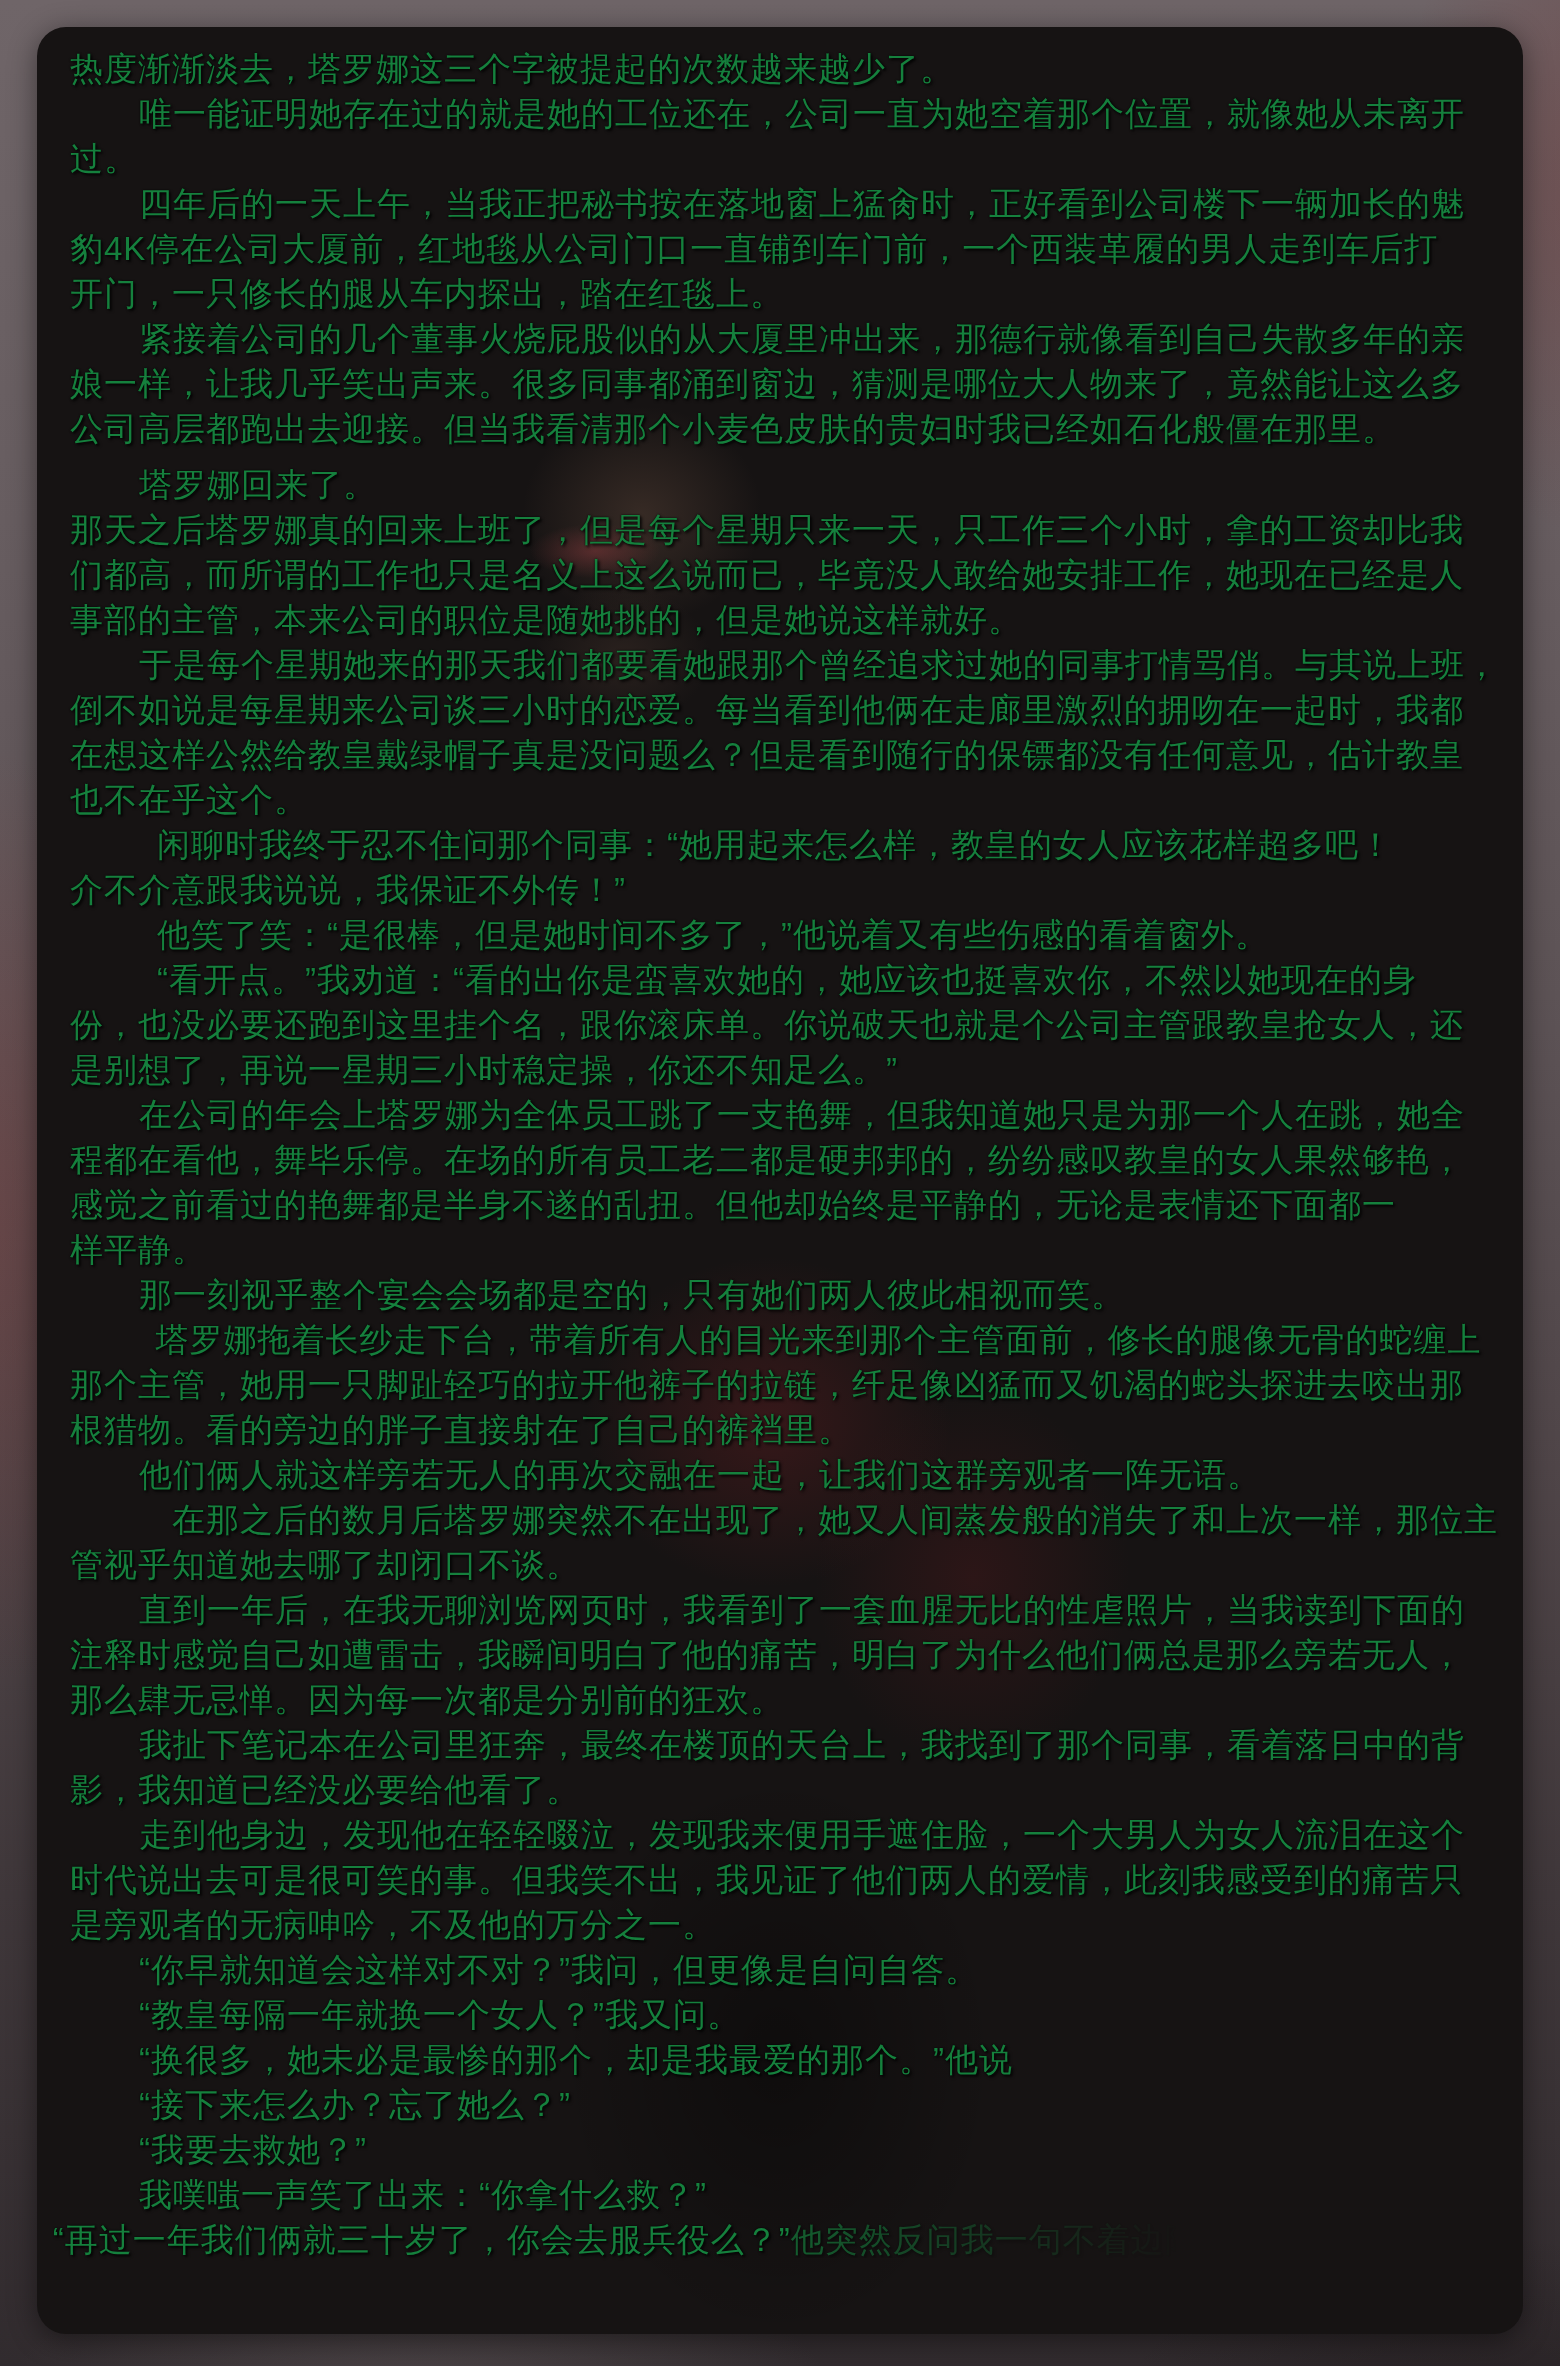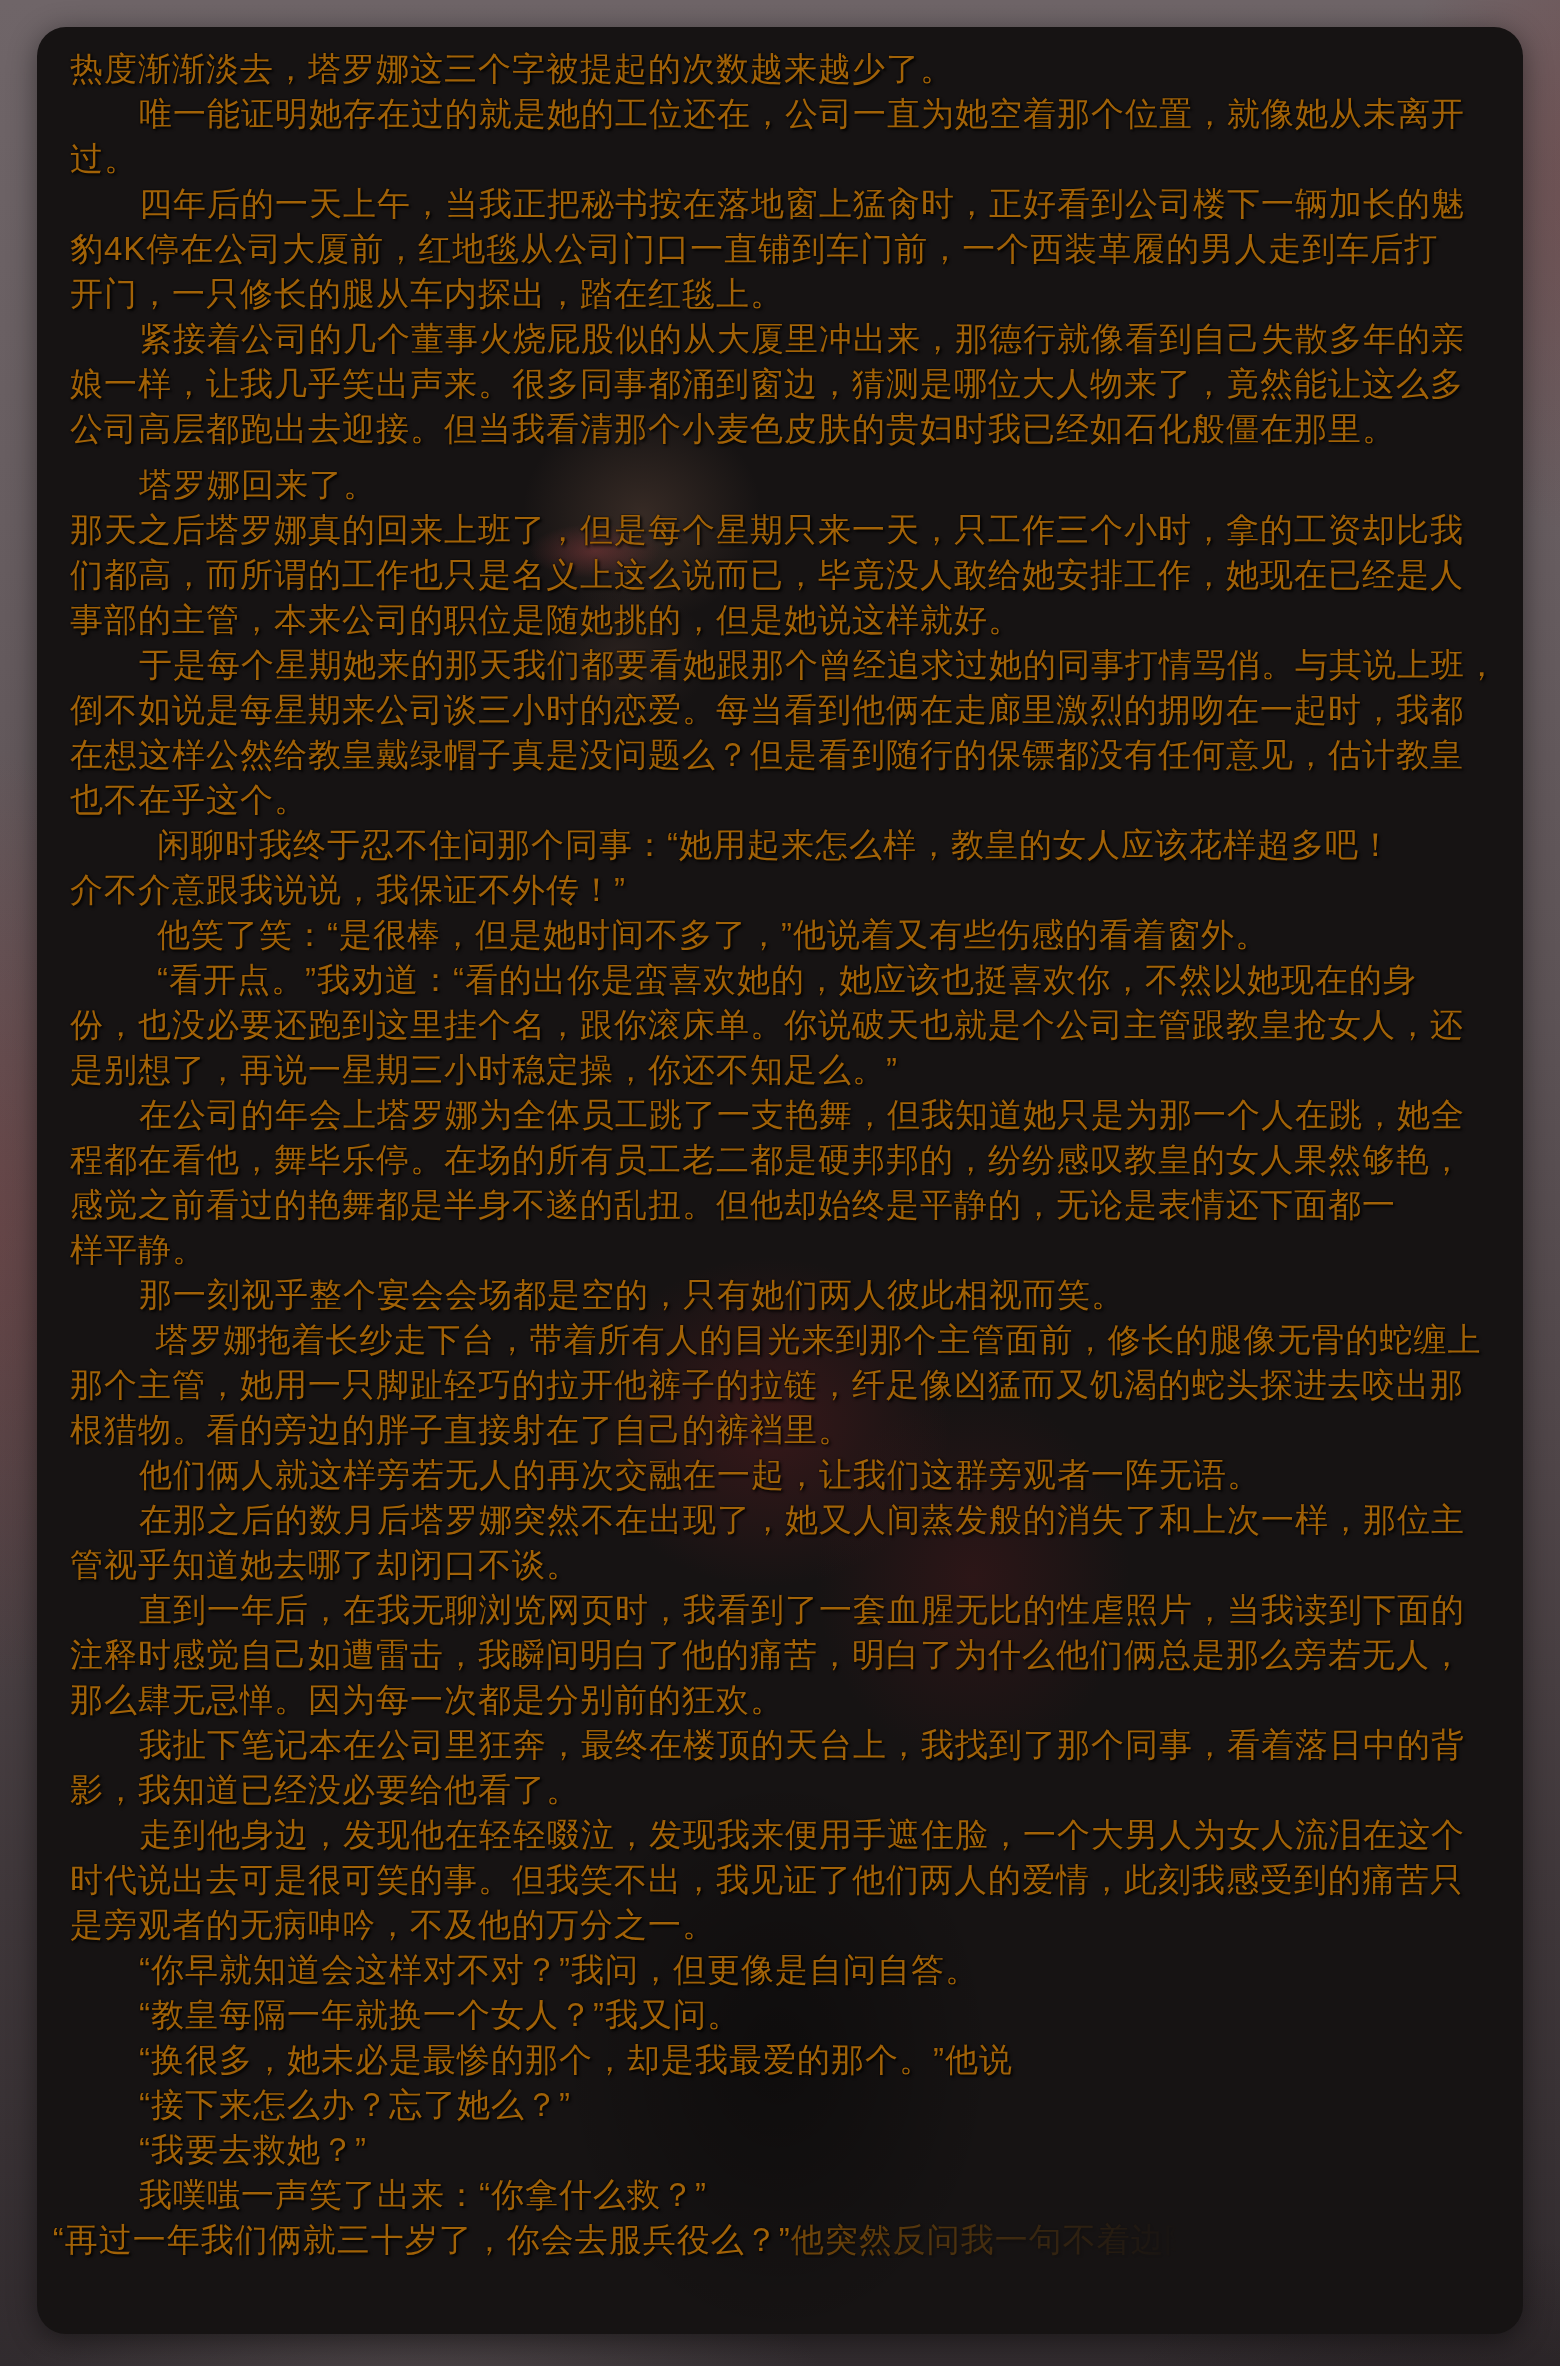--- a/index.html
+++ b/index.html
@@ -30,21 +30,21 @@
     background:
       radial-gradient(93px 39px at 558px 524px, rgba(150,62,66,0.45), transparent 70%),
       radial-gradient(166px 151px at 605px 488px, rgba(115,86,70,0.35), transparent 72%),
       radial-gradient(117px 93px at 585px 629px, rgba(100,75,62,0.25), transparent 75%),
       radial-gradient(254px 229px at 731px 1395px, rgba(130,35,40,0.30), transparent 72%),
       radial-gradient(219px 258px at 936px 1551px, rgba(110,30,35,0.25), transparent 72%),
       radial-gradient(293px 380px at 741px 2029px, rgba(0,0,0,0.35), transparent 75%);
   }
   .text{
     position:absolute;left:33px;right:25px;top:18.5px;
-    color:#a16207;font-size:33px;letter-spacing:1px;
+    color:#15803d;font-size:33px;letter-spacing:1px;
     text-shadow:0 0 2px rgba(0,0,0,0.9), 2px 2px 2.9px rgba(0,0,0,0.85);
   }
   .line{height:45px;line-height:45px;white-space:nowrap;}
   .fade-tail{
     opacity:0.8;
     -webkit-mask-image:linear-gradient(to right, rgba(0,0,0,0.85), rgba(0,0,0,0.35) 55%, transparent 95%);
             mask-image:linear-gradient(to right, rgba(0,0,0,0.85), rgba(0,0,0,0.35) 55%, transparent 95%);
   }
 </style>
 </head>
@@ -80,21 +80,21 @@
       <div class="line"><span>是别想了，再说一星期三小时稳定操，你还不知足么。”</span></div>
       <div class="line" style="padding-left: 69px;"><span>在公司的年会上塔罗娜为全体员工跳了一支艳舞，但我知道她只是为那一个人在跳，她全</span></div>
       <div class="line"><span>程都在看他，舞毕乐停。在场的所有员工老二都是硬邦邦的，纷纷感叹教皇的女人果然够艳，</span></div>
       <div class="line"><span>感觉之前看过的艳舞都是半身不遂的乱扭。但他却始终是平静的，无论是表情还下面都一</span></div>
       <div class="line"><span>样平静。</span></div>
       <div class="line" style="padding-left: 69px;"><span>那一刻视乎整个宴会会场都是空的，只有她们两人彼此相视而笑。</span></div>
       <div class="line" style="padding-left: 69px; text-align: center;"><span>塔罗娜拖着长纱走下台，带着所有人的目光来到那个主管面前，修长的腿像无骨的蛇缠上</span></div>
       <div class="line"><span>那个主管，她用一只脚趾轻巧的拉开他裤子的拉链，纤足像凶猛而又饥渴的蛇头探进去咬出那</span></div>
       <div class="line"><span>根猎物。看的旁边的胖子直接射在了自己的裤裆里。</span></div>
       <div class="line" style="padding-left: 69px;"><span>他们俩人就这样旁若无人的再次交融在一起，让我们这群旁观者一阵无语。</span></div>
-      <div class="line" style="padding-left: 69px;"><span>在那之后的数月后塔罗娜突然不在出现了，她又人间蒸发般的消失了和上次一样，那位主</span></div>
+      <div class="line" style="padding-left: 69px; text-align: right;"><span>在那之后的数月后塔罗娜突然不在出现了，她又人间蒸发般的消失了和上次一样，那位主</span></div>
       <div class="line"><span>管视乎知道她去哪了却闭口不谈。</span></div>
       <div class="line" style="padding-left: 69px;"><span>直到一年后，在我无聊浏览网页时，我看到了一套血腥无比的性虐照片，当我读到下面的</span></div>
       <div class="line"><span>注释时感觉自己如遭雷击，我瞬间明白了他的痛苦，明白了为什么他们俩总是那么旁若无人，</span></div>
       <div class="line"><span>那么肆无忌惮。因为每一次都是分别前的狂欢。</span></div>
       <div class="line" style="padding-left: 69px;"><span>我扯下笔记本在公司里狂奔，最终在楼顶的天台上，我找到了那个同事，看着落日中的背</span></div>
       <div class="line"><span>影，我知道已经没必要给他看了。</span></div>
       <div class="line" style="padding-left: 69px;"><span>走到他身边，发现他在轻轻啜泣，发现我来便用手遮住脸，一个大男人为女人流泪在这个</span></div>
       <div class="line"><span>时代说出去可是很可笑的事。但我笑不出，我见证了他们两人的爱情，此刻我感受到的痛苦只</span></div>
       <div class="line"><span>是旁观者的无病呻吟，不及他的万分之一。</span></div>
       <div class="line" style="padding-left: 69px;"><span>“你早就知道会这样对不对？”我问，但更像是自问自答。</span></div>

